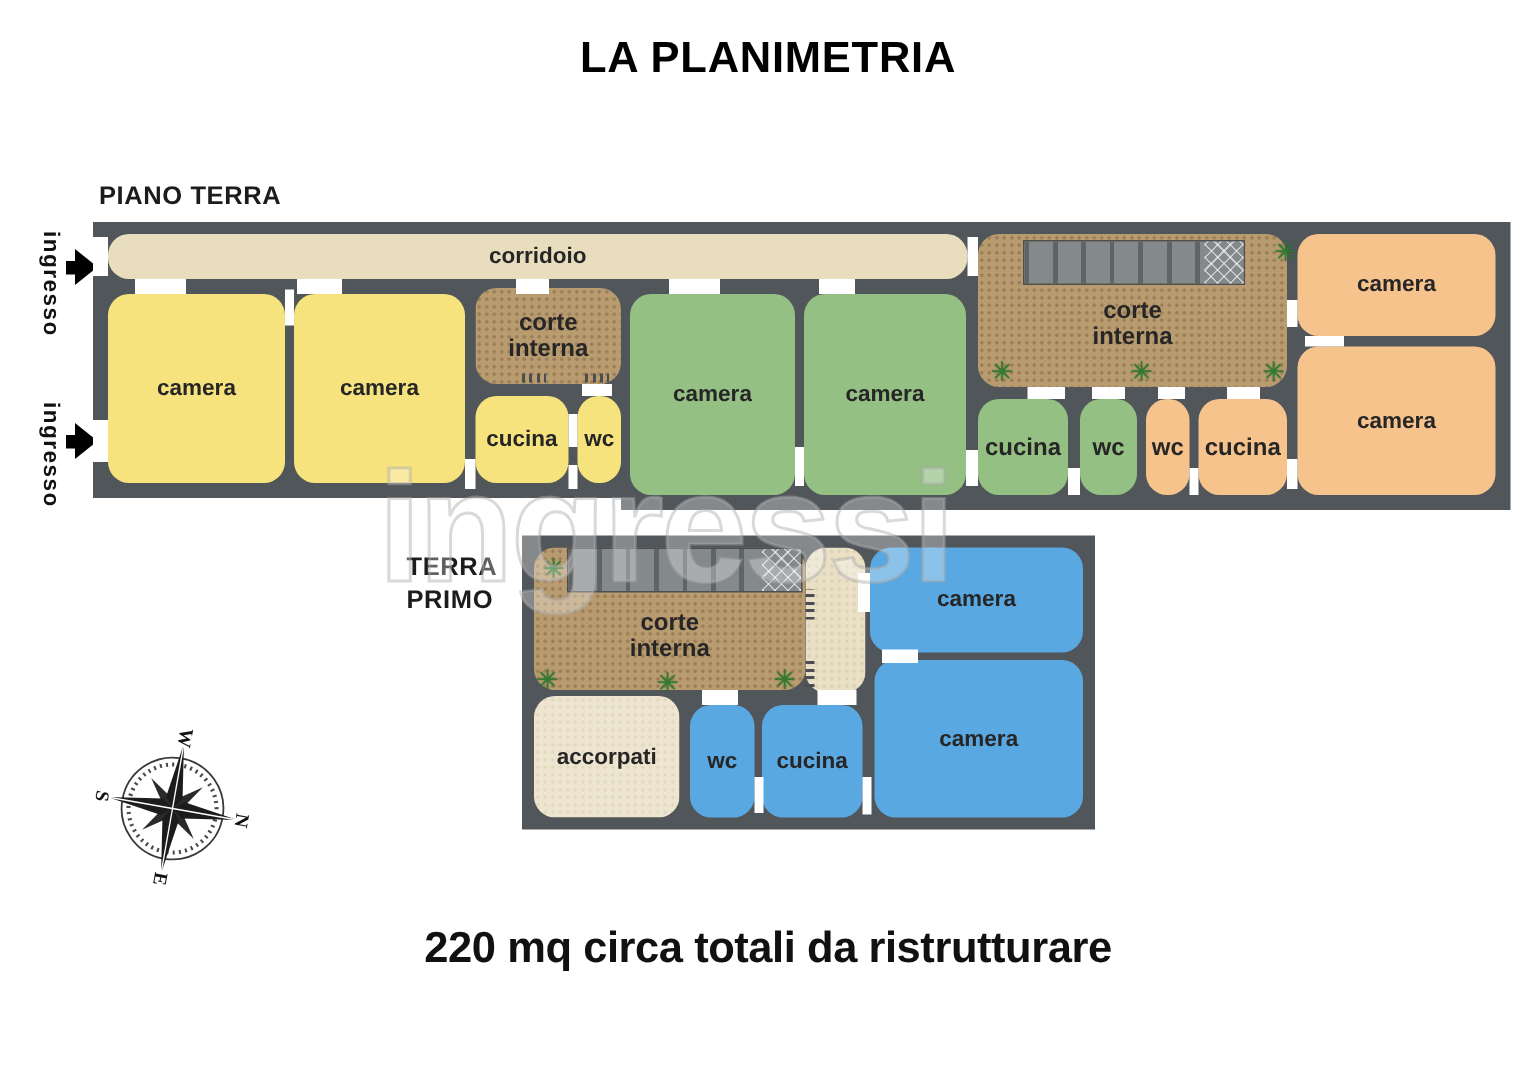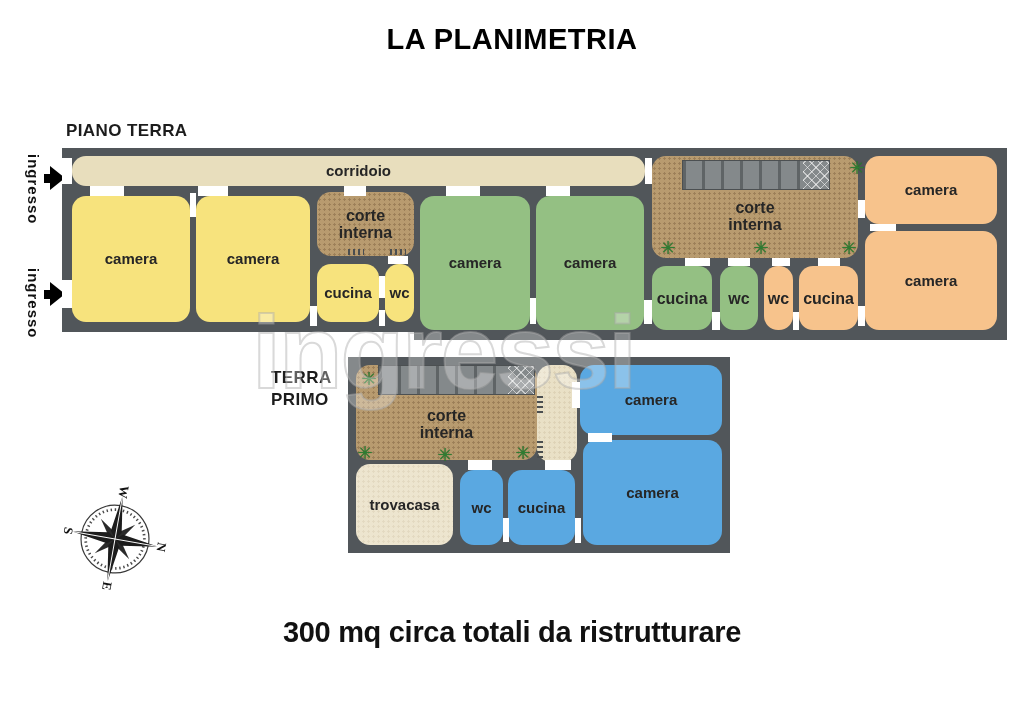--- a/index.html
+++ b/index.html
@@ -169,21 +169,21 @@
     <span class="lbl-sm" style="width:70px;margin-top:22px;">corte interna</span>
     </div>
   <div class="room beige2" style="left:189px;top:8px;width:40px;height:97px;"></div>
   <div class="room blue" style="left:232px;top:8px;width:142px;height:70px;">
     <span class="lbl">camera</span>
     </div>
   <div class="room blue" style="left:235px;top:83px;width:139px;height:105px;">
     <span class="lbl">camera</span>
     </div>
   <div class="room beige3" style="left:8px;top:107px;width:97px;height:81px;">
-    <span class="lbl">trovacasa</span>
+    <span class="lbl">accorpati</span>
     </div>
   <div class="room blue" style="left:112px;top:113px;width:43px;height:75px;">
     <span class="lbl">wc</span>
     </div>
   <div class="room blue" style="left:160px;top:113px;width:67px;height:75px;">
     <span class="lbl">cucina</span>
     </div>
 
   <div class="stairs" style="left:30px;top:8px;width:155px;height:28px;"></div>
 
@@ -219,14 +219,14 @@
     <path d="M12 60 L52 54 L60 60 L52 66 Z" fill="#1c1c1c"></path>
     <path d="M60 12 L60 60 M108 60 L60 60 M60 108 L60 60 M12 60 L60 60" stroke="#ffffff" stroke-width="1"></path>
     <text x="60" y="9" text-anchor="middle" dominant-baseline="central" font-size="14" font-weight="bold" font-family="Liberation Serif, serif" fill="#111">N</text>
     <text x="112" y="60" text-anchor="middle" dominant-baseline="central" font-size="14" font-weight="bold" font-family="Liberation Serif, serif" fill="#111">E</text>
     <text x="60" y="112" text-anchor="middle" dominant-baseline="central" font-size="14" font-weight="bold" font-family="Liberation Serif, serif" fill="#111">S</text>
     <text x="8" y="60" text-anchor="middle" dominant-baseline="central" font-size="14" font-weight="bold" font-family="Liberation Serif, serif" fill="#111">W</text>
   </g>
 </svg>
 
 <div class="abs footer">
-  <div>300 mq circa totali da ristrutturare</div>
+  <div>220 mq circa totali da ristrutturare</div>
 </div>
 
 </body></html>

